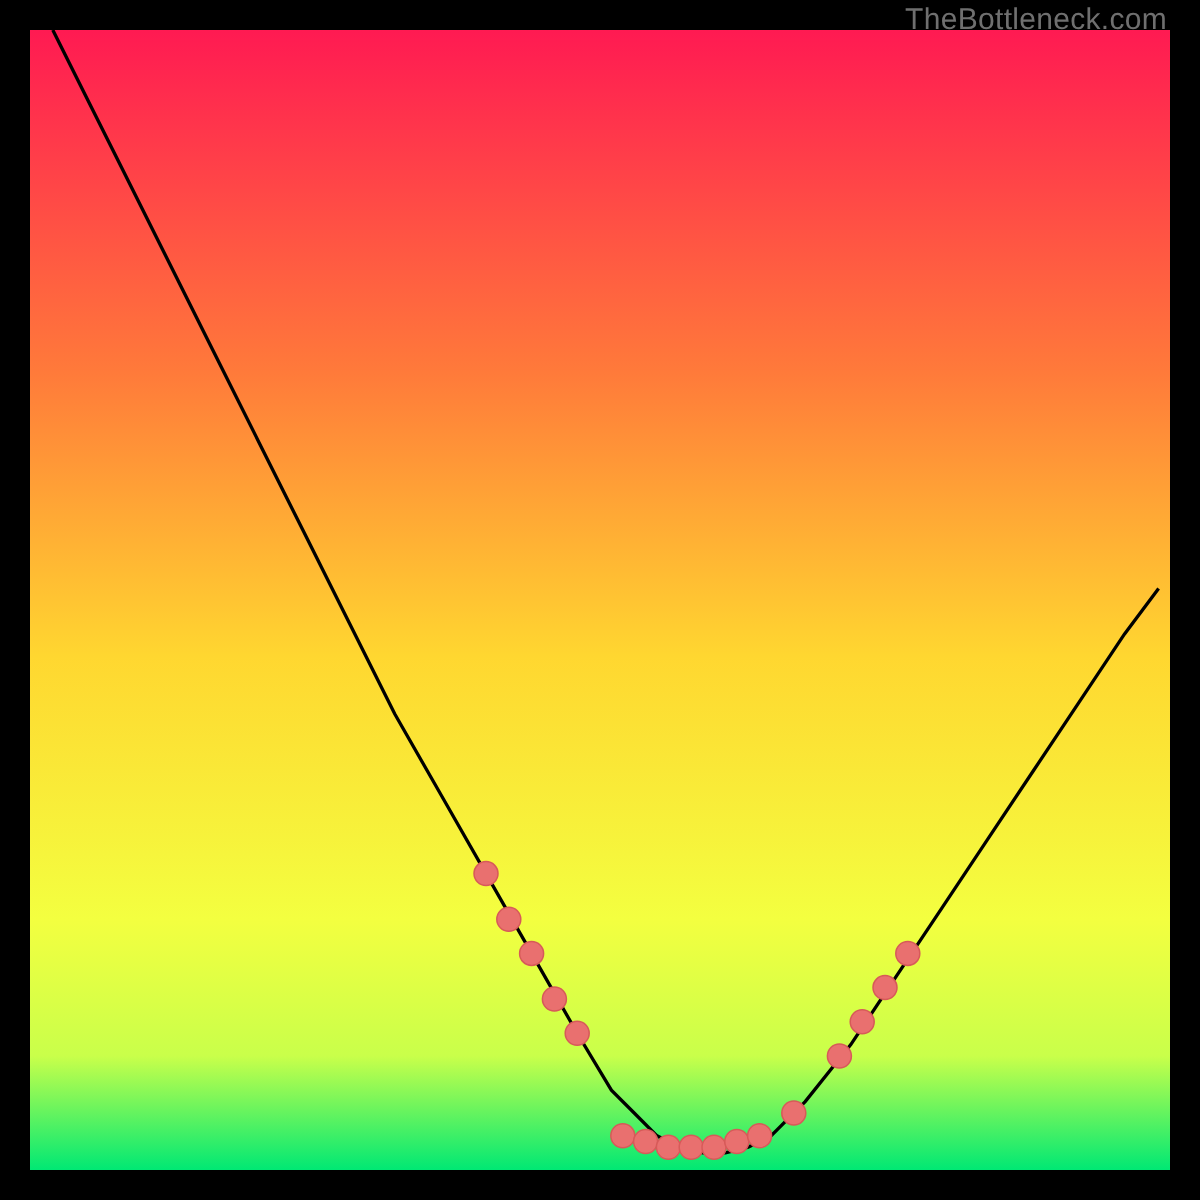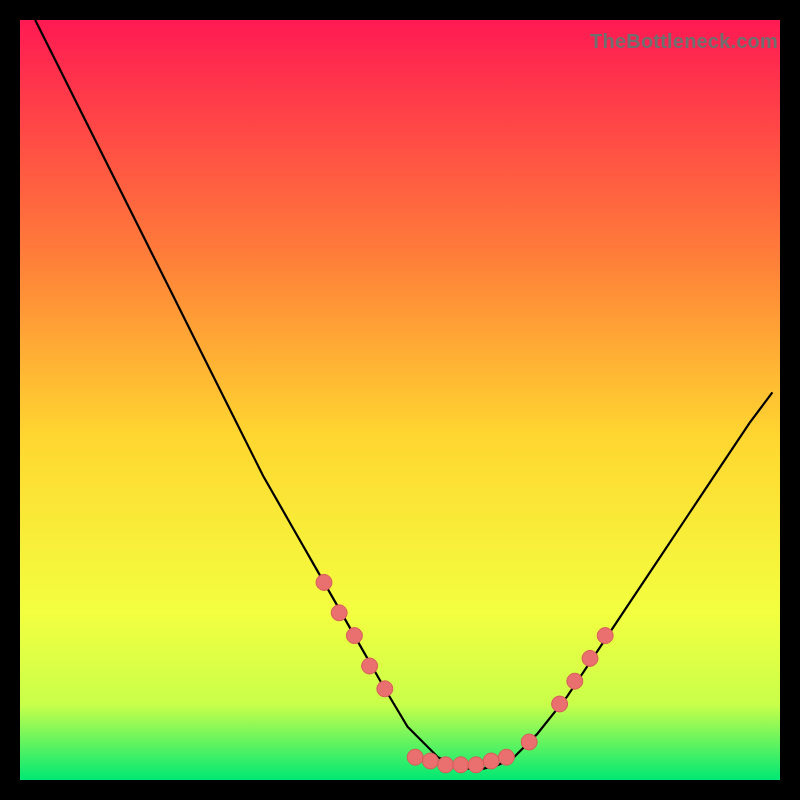--- a/index.html
+++ b/index.html
@@ -25,23 +25,22 @@
     width: 760px;
     height: 760px;
   }
   .watermark {
     position: absolute;
     top: 2px;
     right: 22px;
     font-family: Arial, Helvetica, sans-serif;
     font-size: 20px;
     color: #6f6f6f;
-    font-weight: 700;
+    font-weight: 400;
     letter-spacing: 0.2px;
-    margin-top: 28px;
   }
 </style>
 </head>
 <body>
 
 <div class="frame"></div>
 
 <svg class="plot" viewBox="0 0 760 760">
   <defs>
     <linearGradient id="bg-grad" x1="0" y1="0" x2="0" y2="1">

